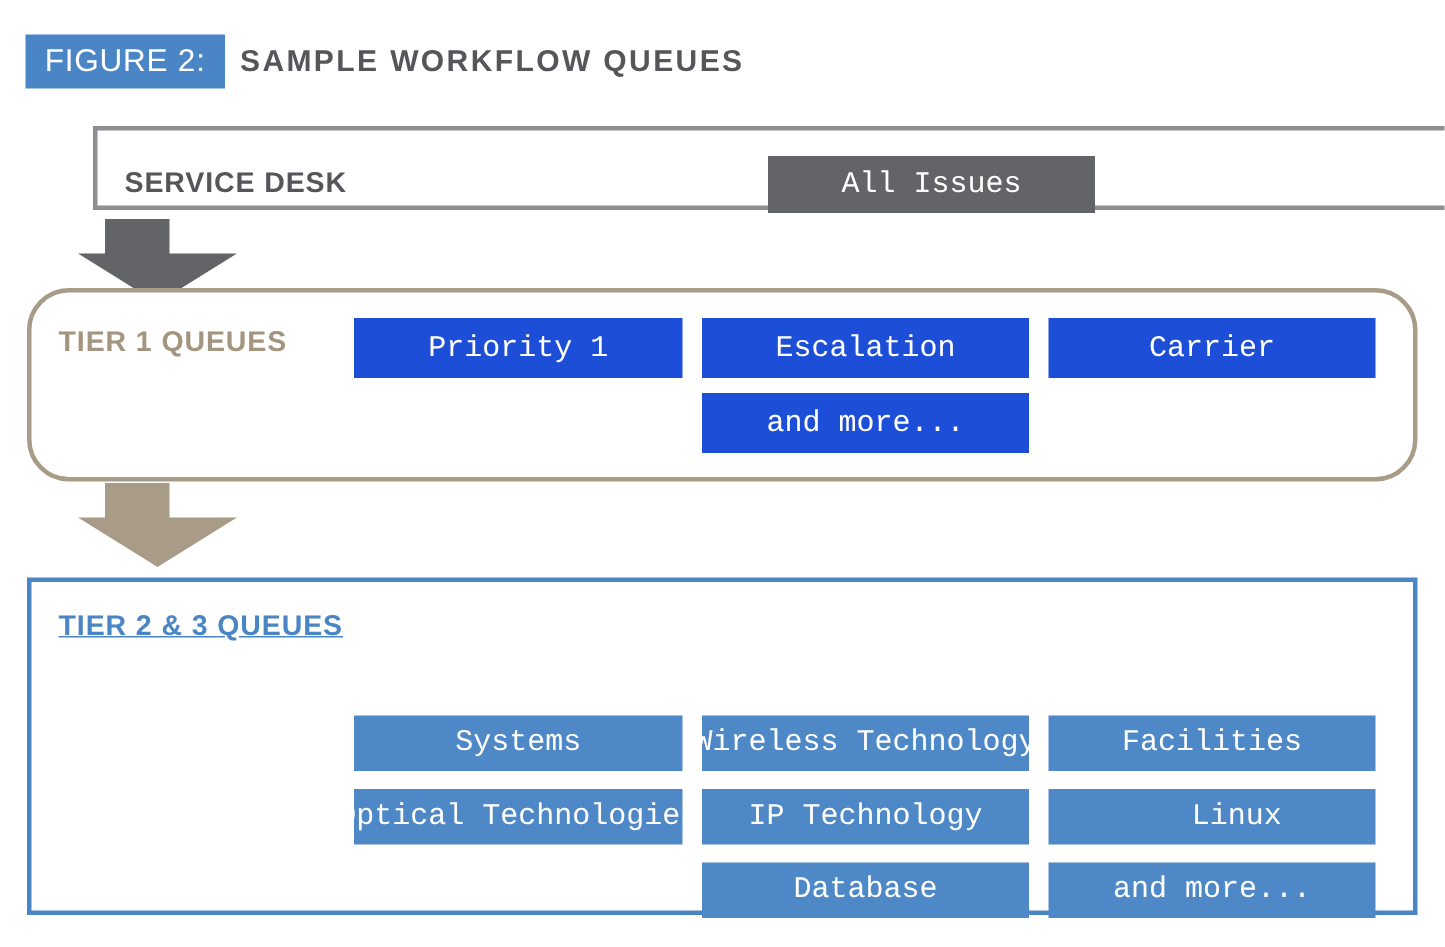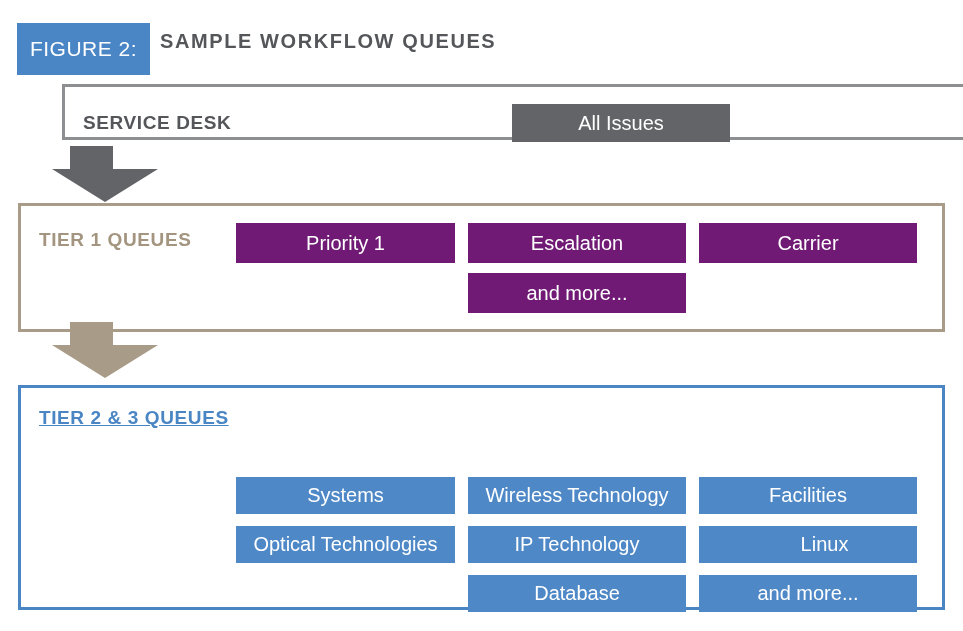--- a/index.html
+++ b/index.html
@@ -12,21 +12,21 @@
     width: 963px;
     height: 631px;
     background: #ffffff;
     overflow: hidden;
   }
 
   
   .figure-chip {
     position: absolute;
     left: 17px; top: 23px;
-    width: 133px; height: 52px;
+    width: 133px; height: 36px;
     background: #4a86c5;
     color: #ffffff;
     font-size: 21px;
     letter-spacing: 0.5px;
     display: flex; align-items: center; justify-content: center;
   }
   .figure-title {
     position: absolute;
     left: 160px; top: 23px;
     height: 36px;
@@ -39,21 +39,21 @@
 
   
   .box {
     position: absolute;
     left: 18px;
     width: 927px;
     background: #ffffff;
     border: 3px solid;
   }
   .sec-service { top: 84px;  height: 56px;  border-color: #8d8f92; margin-left: 44px; }
-  .sec-tier1   { top: 203px; height: 129px; border-color: #a89b87; }
+  .sec-tier1   { top: 192px; height: 129px; border-color: #a89b87; border-radius: 28px; }
   .sec-tier23  { top: 385px; height: 225px; border-color: #4a85c4; }
 
   .sec-label {
     position: absolute;
     left: 18px;
     font-weight: bold;
     font-size: 19px;
     letter-spacing: 0.6px;
     white-space: nowrap;
   }
@@ -61,33 +61,34 @@
   .sec-tier1   .sec-label { top: 23px; color: #a3957f; }
   .sec-tier23  .sec-label { top: 19px; color: #4a85c4; text-decoration: underline; }
 
   
   .badges {
     position: absolute;
     left: 215px;
     display: grid;
     grid-template-columns: 219px 218px 218px;
     column-gap: 13px;
+    font-family: Liberation Mono, monospace;
   }
   .sec-service .badges { top: 17px; grid-auto-rows: 38px; }
   .sec-tier1   .badges { top: 17px; grid-auto-rows: 40px; row-gap: 10px; }
   .sec-tier23  .badges { top: 62px; grid-auto-rows: 37px; row-gap: 12px; margin-top: 27px; }
 
   .badge {
     color: #ffffff;
     font-size: 20px;
     display: flex; align-items: center; justify-content: center;
     white-space: nowrap;
   }
   .sec-service .badge { background: #626467; }
-  .sec-tier1   .badge { background: #701a75; }
+  .sec-tier1   .badge { background: #1d4ed8; }
   .sec-tier23  .badge { background: #4e88c6; }
 
   
   .flow-arrow { position: absolute; left: 52px; }
   .flow-arrow.a1 { top: 146px; }
   .flow-arrow.a2 { top: 322px; }
   .arrow-gray polygon { fill: #626467; }
   .arrow-tan  polygon { fill: #a89b87; }
 </style>
 </head>

